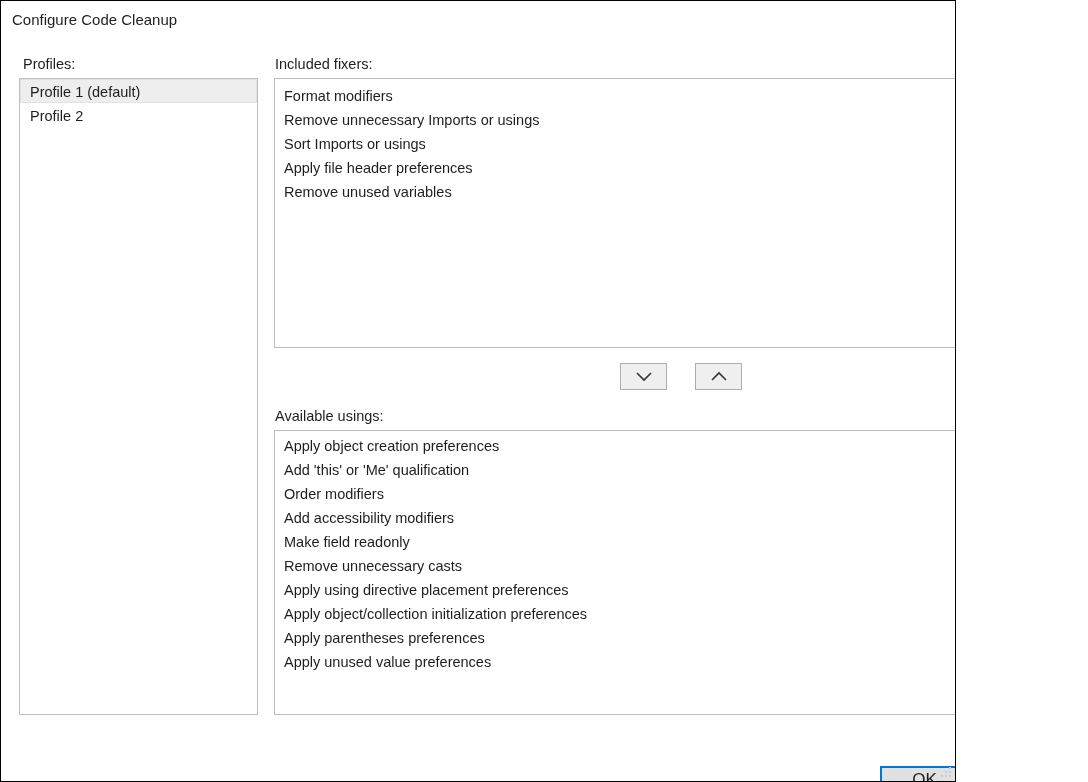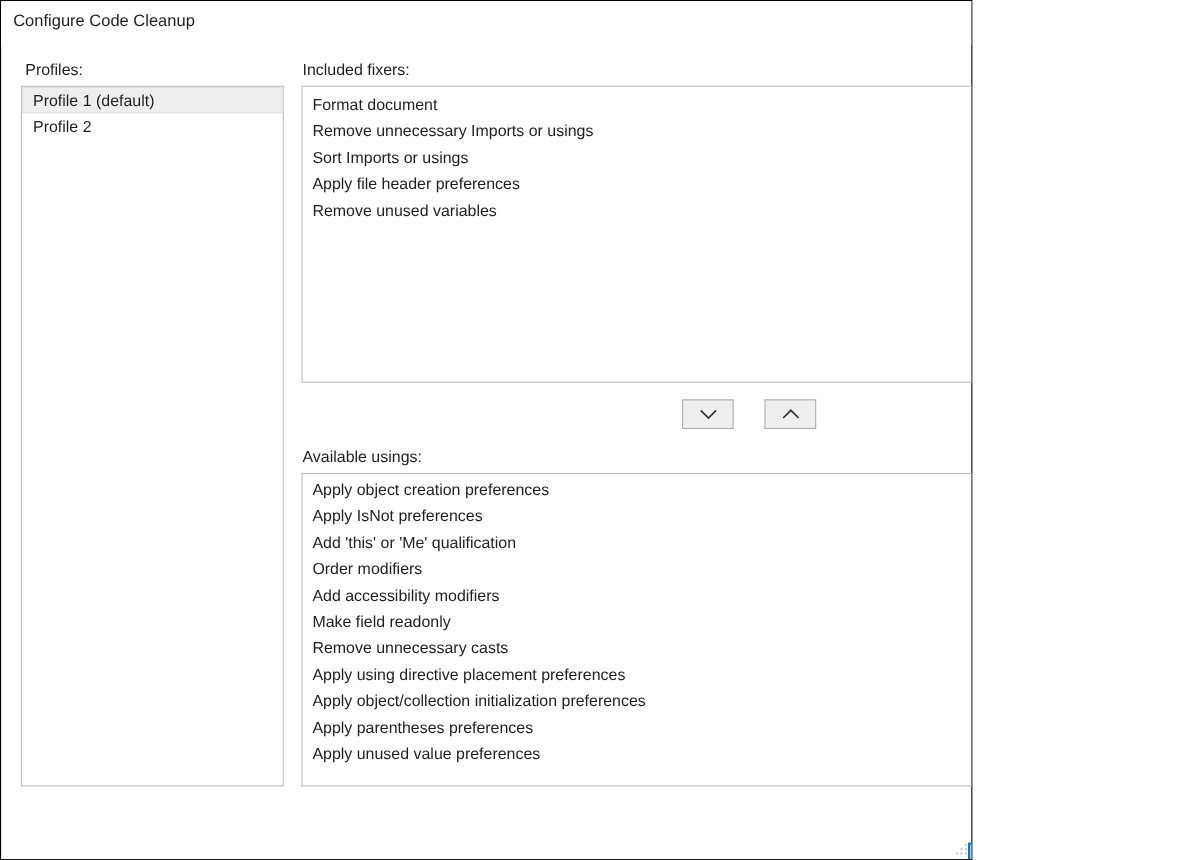--- a/index.html
+++ b/index.html
@@ -8,21 +8,21 @@
     padding: 0;
     background: #ffffff;
   }
   body {
     font-family: "Liberation Sans", sans-serif;
     -webkit-font-smoothing: antialiased;
   }
 
   .dialog {
     position: relative;
-    width: 884px;
+    width: 956px;
     height: 782px;
     box-sizing: border-box;
     background: #ffffff;
     border: 1px solid #000000;
     overflow: hidden;
   }
 
   
   .titlebar {
     position: absolute;
@@ -239,21 +239,21 @@
     <div class="list-inner">
       <div class="list-row selected">Profile 1 (default)</div>
       <div class="list-row">Profile 2</div>
     </div>
   </div>
 
   <div class="field-label lbl-included">Included fixers:</div>
 
   <div class="listbox box-included">
     <div class="list-inner">
-      <div class="list-row">Format document</div>
+      <div class="list-row">Format modifiers</div>
       <div class="list-row">Remove unnecessary Imports or usings</div>
       <div class="list-row">Sort Imports or usings</div>
       <div class="list-row">Apply file header preferences</div>
       <div class="list-row">Remove unused variables</div>
     </div>
   </div>
 
   <div class="move-btn btn-move-down">
     <span>
       <svg width="18" height="11" viewBox="0 0 18 11">
@@ -268,21 +268,20 @@
         <polyline points="2,9 9,2 16,9" fill="none" stroke="#333333" stroke-width="1.6"></polyline>
       </svg>
     </span>
   </div>
 
   <div class="field-label lbl-available">Available usings:</div>
 
   <div class="listbox box-available">
     <div class="list-inner">
       <div class="list-row">Apply object creation preferences</div>
-      <div class="list-row">Apply IsNot preferences</div>
       <div class="list-row">Add 'this' or 'Me' qualification</div>
       <div class="list-row">Order modifiers</div>
       <div class="list-row">Add accessibility modifiers</div>
       <div class="list-row">Make field readonly</div>
       <div class="list-row">Remove unnecessary casts</div>
       <div class="list-row">Apply using directive placement preferences</div>
       <div class="list-row">Apply object/collection initialization preferences</div>
       <div class="list-row">Apply parentheses preferences</div>
       <div class="list-row">Apply unused value preferences</div>
     </div>

